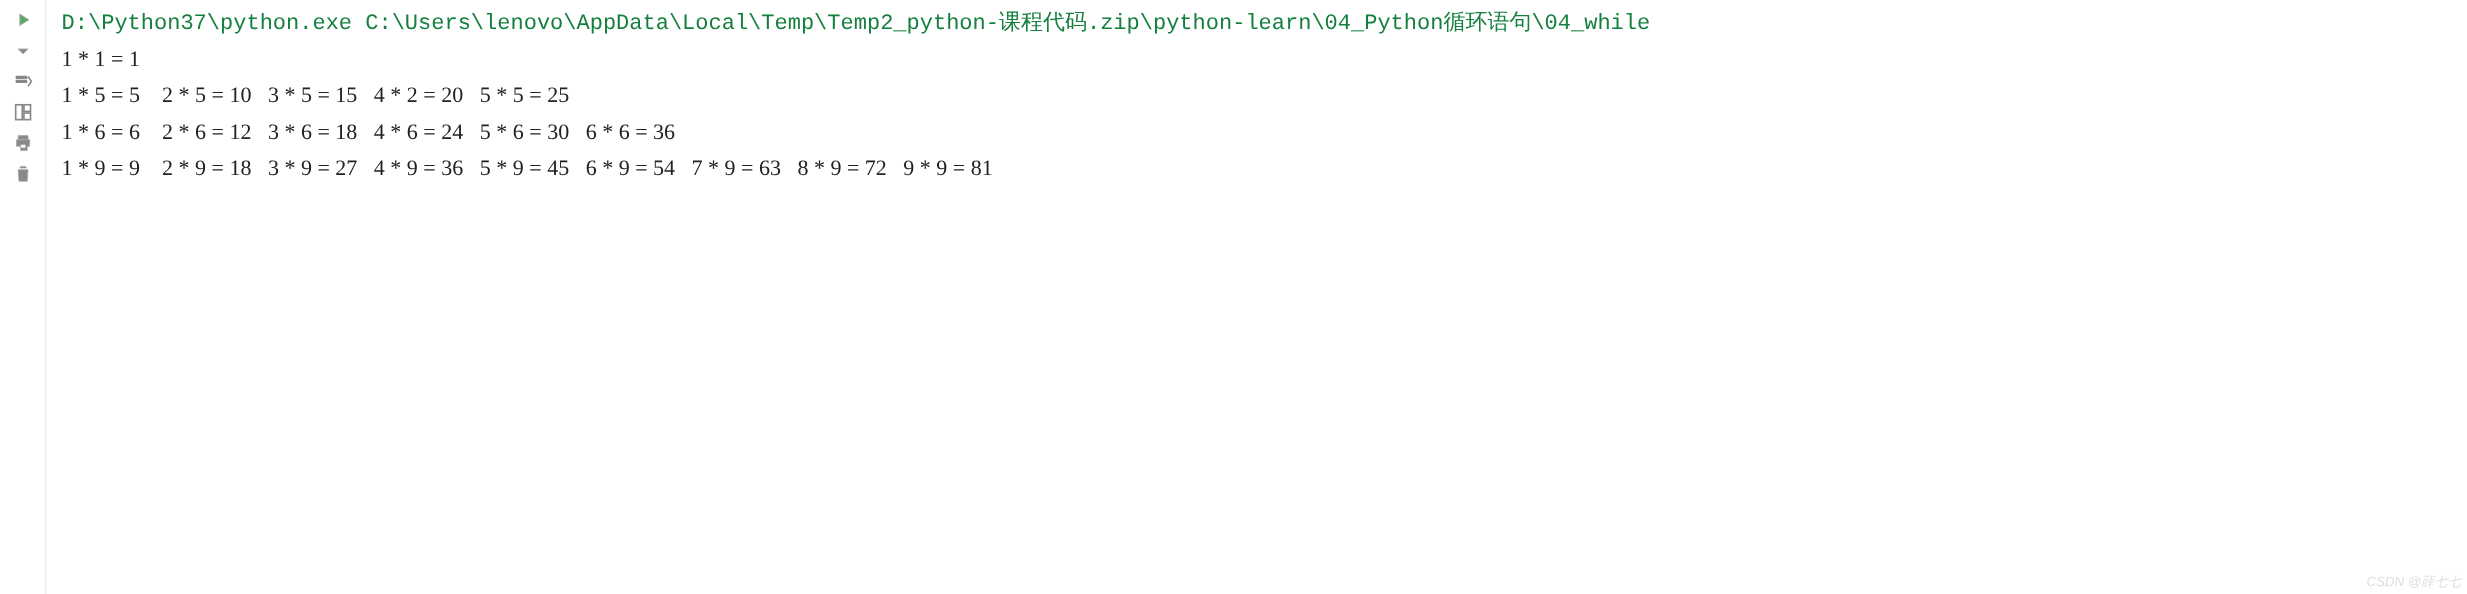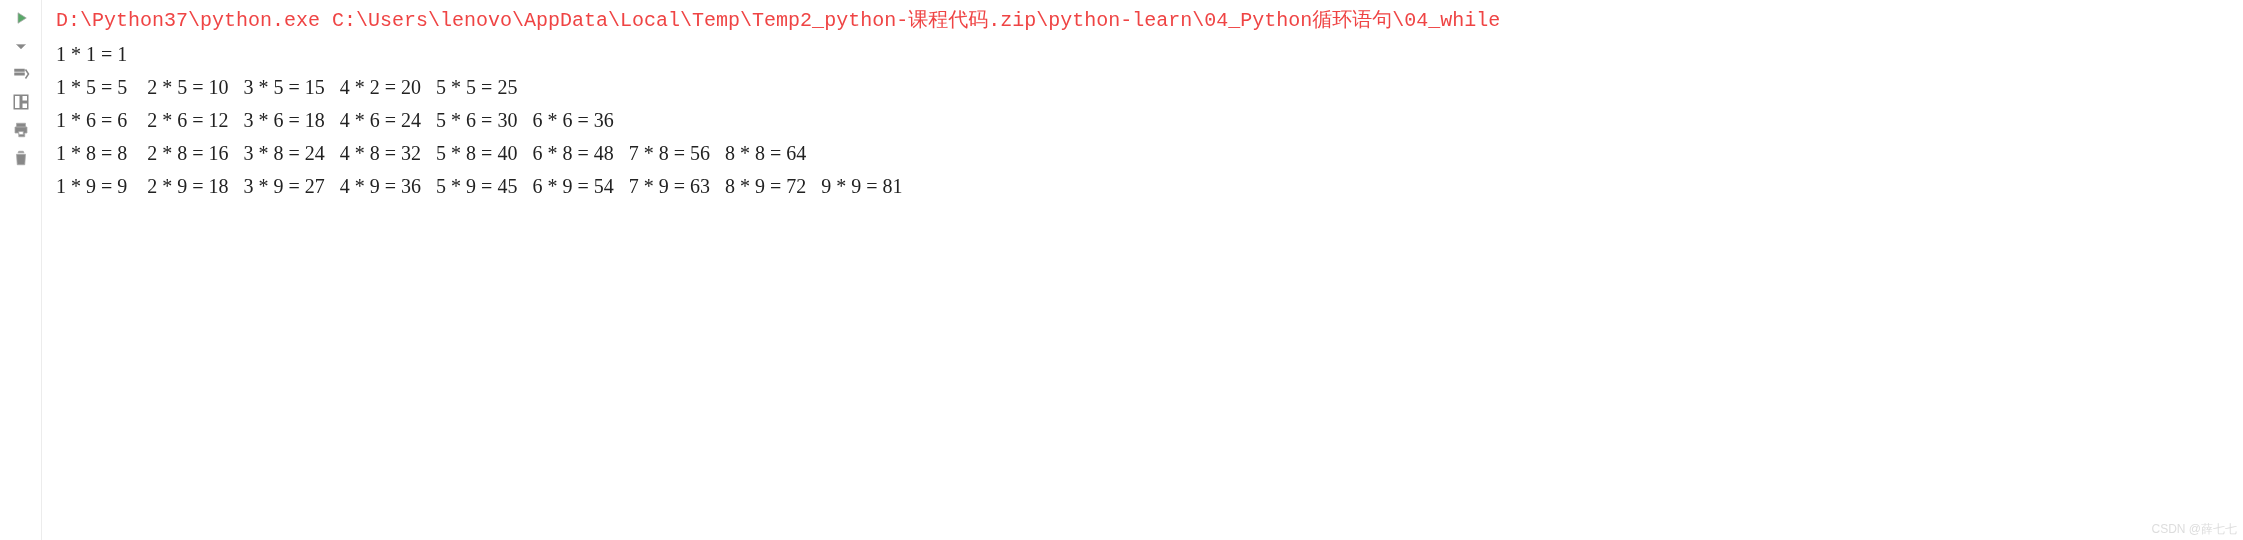--- a/index.html
+++ b/index.html
@@ -40,37 +40,38 @@
       fill: #aaa;
       stroke: #aaa;
     }
     .content {
       flex: 1;
       padding: 6px 0 0 14px;
       overflow: hidden;
       white-space: nowrap;
     }
     .cmd-line {
-      color: #ef4444;
+      color: #15803d;
       margin-bottom: 10px;
       letter-spacing: 0;
     }
     .output-line {
       color: #222;
       margin-bottom: 10px;
       font-family: Liberation Serif, serif;
       white-space: pre;
     }
     .watermark {
       position: absolute;
       right: 6px;
       bottom: 2px;
       font-size: 12px;
       color: #ddd;
       font-family: sans-serif;
+      font-style: italic;
     }
   </style>
 </head>
 <body>
 
 <div class="gutter">
   <div class="gutter-icon">
     <svg viewBox="0 0 24 24">
         <path d="M8 5v14l11-7z" fill="#59a869"></path>
       </svg>
@@ -102,17 +103,16 @@
         <path d="M6 7h12l-1 14H7zm3-4h6l1 2H8z" fill="#888"></path>
       </svg>
   </div>
 </div>
 
 <div class="content">
   <div class="cmd-line">D:\Python37\python.exe C:\Users\lenovo\AppData\Local\Temp\Temp2_python-课程代码.zip\python-learn\04_Python循环语句\04_while</div>
   <div class="output-line">1 * 1 = 1</div>
   <div class="output-line">1 * 5 = 5    2 * 5 = 10   3 * 5 = 15   4 * 2 = 20   5 * 5 = 25</div>
   <div class="output-line">1 * 6 = 6    2 * 6 = 12   3 * 6 = 18   4 * 6 = 24   5 * 6 = 30   6 * 6 = 36</div>
-  <div class="output-line">1 * 8 = 8    2 * 8 = 16   3 * 8 = 24   4 * 8 = 32   5 * 8 = 40   6 * 8 = 48   7 * 8 = 56   8 * 8 = 64</div>
   <div class="output-line">1 * 9 = 9    2 * 9 = 18   3 * 9 = 27   4 * 9 = 36   5 * 9 = 45   6 * 9 = 54   7 * 9 = 63   8 * 9 = 72   9 * 9 = 81</div>
 </div>
 
 <div class="watermark">CSDN @薛七七</div>
 
 </body></html>

